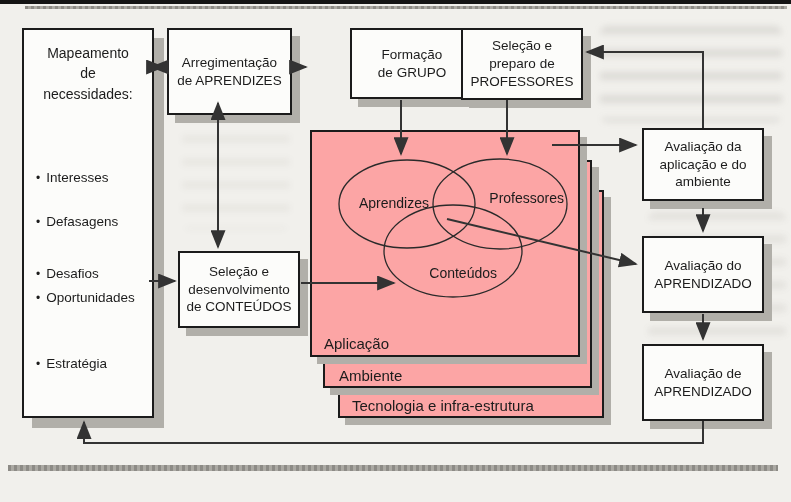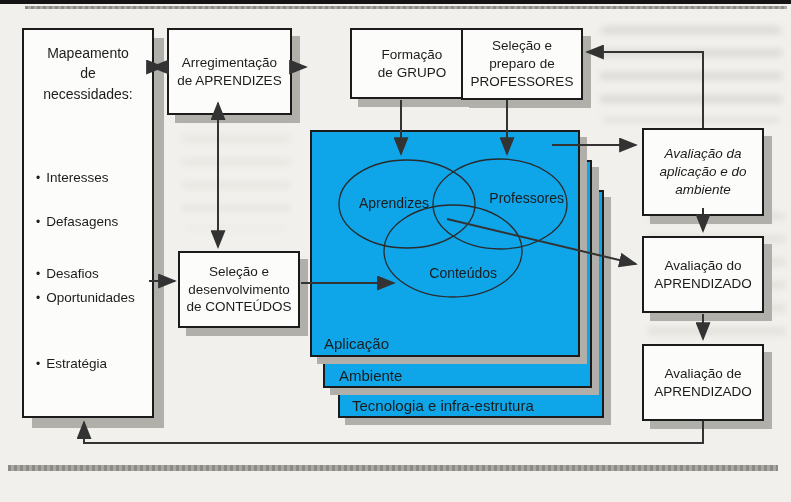--- a/index.html
+++ b/index.html
@@ -64,21 +64,21 @@
   }
   .bullet-item{
     position:absolute;left:12px;
     font-size:13.5px;white-space:nowrap;
   }
   .bullet-item .dot{margin-right:6px;font-size:12px;}
 
   
   .layer{
     position:absolute;box-sizing:border-box;
-    background:#0ea5e9;border:2px solid #1b1b1b;
+    background:#fca5a5;border:2px solid #1b1b1b;
     box-shadow:7px 7px 0 0 #b1afa9;
   }
   .layer-label{
     position:absolute;font-size:15px;color:#1c1c1c;white-space:nowrap;
   }
 
   .venn-label{
     position:absolute;font-size:14px;text-align:right;z-index:20;
   }
 
@@ -127,21 +127,21 @@
   <div class="fbox" style="left:309px;top:28px;width:124px;height:71px;margin-left:41px;">Formação
 de GRUPO</div>
   <div class="fbox" style="left:461px;top:28px;width:122px;height:72px;">Seleção e
 preparo de
 PROFESSORES</div>
 
   <div class="fbox" style="left:178px;top:251px;width:122px;height:77px;">Seleção e
 desenvolvimento
 de CONTEÚDOS</div>
 
-  <div class="fbox" style="left:642px;top:128px;width:122px;height:88px;font-style:italic;">Avaliação da
+  <div class="fbox" style="left:642px;top:128px;width:122px;height:73px;">Avaliação da
 aplicação e do
 ambiente</div>
   <div class="fbox" style="left:642px;top:236px;width:122px;height:77px;">Avaliação do
 APRENDIZADO</div>
   <div class="fbox" style="left:642px;top:344px;width:122px;height:77px;">Avaliação de
 APRENDIZADO</div>
 
   <div class="layer" style="left:338px;top:190px;width:266px;height:228px;z-index:4;">
     <div class="layer-label" style="left:12px;bottom:2px;text-align:center;">Tecnologia e infra-estrutura</div>
   </div>

